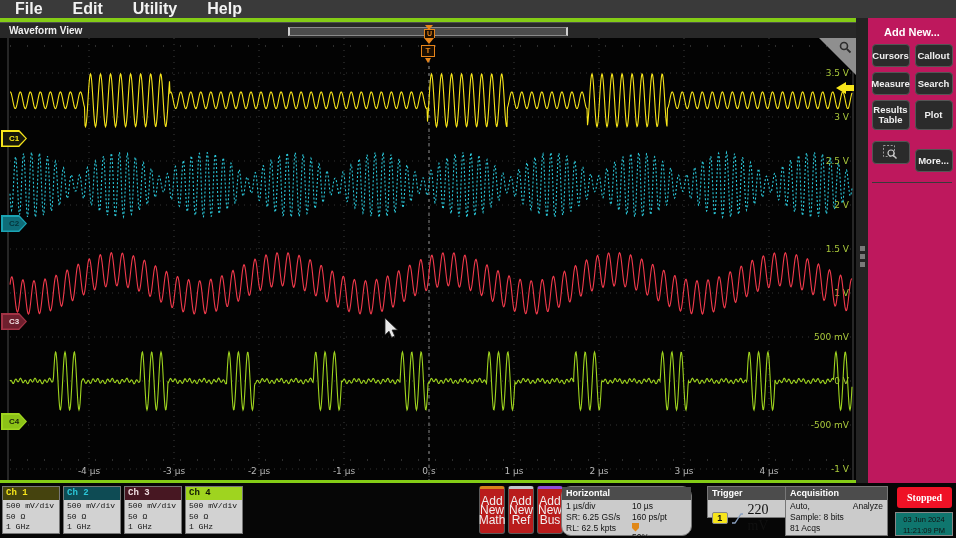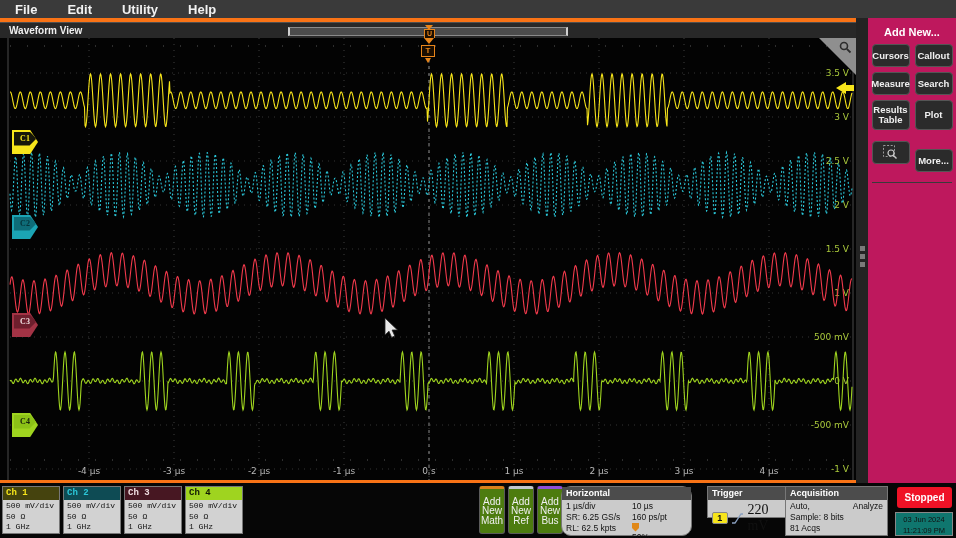--- a/index.html
+++ b/index.html
@@ -2,24 +2,24 @@
 <html><head>
 <meta charset="utf-8">
 <style>
   * { margin:0; padding:0; box-sizing:border-box; }
   html,body { width:956px; height:538px; background:#000; overflow:hidden;
               font-family:"Liberation Sans", sans-serif; }
 
   
   #menubar { position:absolute; left:0; top:0; width:956px; height:18px;
              background:#3a3a3a; display:flex; align-items:center; }
-  .menu-item { color:#f2f2f2; font-size:13px; font-weight:bold; padding:0 15px; cursor:default; }
-
-  
-  #wave-area { position:absolute; left:0; top:18px; width:856px; height:465px; background:#f97316;padding-left:43px; }
+  .menu-item { color:#f2f2f2; font-size:16px; font-weight:bold; padding:0 15px; cursor:default; }
+
+  
+  #wave-area { position:absolute; left:0; top:18px; width:856px; height:465px; background:#84cc16;padding-left:43px; }
   #wv-header { position:absolute; left:0; top:4px; width:856px; height:16px;
                background:#282828; border-top:1px solid #4f4f4f; }
   #wv-tab-label { position:absolute; left:9px; top:2px; color:#f0f0f0; font-size:10px; font-weight:bold; }
   #pos-bar { position:absolute; left:288px; top:4px; width:280px; height:9px;
              background:#4c4c4c; border:1px solid #8a8a8a; border-left:2px solid #cfcfcf;
              border-right:2px solid #cfcfcf; }
   #pos-marker-tri { position:absolute; left:425px; top:2px; width:0; height:0;
                     border-left:4px solid transparent; border-right:4px solid transparent;
                     border-top:5px solid #e8851a; }
   #pos-marker-box { position:absolute; left:424px; top:6px; width:11px; height:10px;
@@ -33,22 +33,22 @@
   .tf-tri { width:0; height:0; margin-left:3px;
             border-left:5px solid transparent; border-right:5px solid transparent;
             border-top:6px solid #e8851a; }
   .tf-box { width:14px; height:12px; border:1.5px solid #e8851a; background:#1a0d00;
             color:#e8851a; font-size:8px; font-weight:bold; text-align:center; line-height:9px; margin:1px 0; }
   .tf-tail { width:0; height:0; margin-left:4px;
              border-left:3.5px solid transparent; border-right:3.5px solid transparent;
              border-top:5px solid #e8851a; }
 
   
-  .ch-badge { position:absolute; left:12px; width:26px; height:24px;
-              clip-path:polygon(0 0, 70% 0, 100% 50%, 70% 100%, 0 100%);font-family:Liberation Serif, serif; }
+  .ch-badge { position:absolute; left:1px; width:26px; height:17px;
+              clip-path:polygon(0 0, 70% 0, 100% 50%, 70% 100%, 0 100%); }
   .ch-badge-in { position:absolute; left:1.5px; top:1.5px; width:23px; height:14px;
                  clip-path:polygon(0 0, 70% 0, 100% 50%, 70% 100%, 0 100%);
                  font-size:8px; font-weight:bold; text-align:center; line-height:14px; }
 
   
   #corner-zoom { position:absolute; right:0; top:20px; width:37px; height:37px;
                  background:#8f8f8f; clip-path:polygon(100% 0, 0 0, 100% 100%); }
   #corner-zoom svg { position:absolute; right:2px; top:1px; }
 
   
@@ -67,42 +67,42 @@
   #rp-divider { border-top:1px solid #3a3a3a; margin:10px 4px 0; }
 
   
   #bottom-bar { position:absolute; left:0; top:483px; width:956px; height:55px; background:#060606; }
   #ch-panels { position:absolute; left:2px; top:3px; display:flex; gap:3px;font-family:Liberation Mono, monospace; }
   .ch-panel { width:58px; height:48px; border:1px solid #777; background:#d2d2d2; }
   .ch-head { height:13px; font-size:9px; font-weight:bold; padding:1px 0 0 3px; }
   .ch-body { font-size:8px; color:#111; padding:1px 0 0 3px; line-height:10.5px; }
 
   #addnew-group { position:absolute; left:479px; top:3px; display:flex; gap:3px; }
-  .an-btn { width:26px; height:48px; background:#4d7c0f; border:1px solid #5a5a5a;
-            border-top:3px solid #888; border-radius:3px; color:#f0f0f0; font-size:10px;
+  .an-btn { width:26px; height:48px; background:#b91c1c; border:1px solid #5a5a5a;
+            border-top:3px solid #888; border-radius:3px; color:#f0f0f0; font-size:12px;
             line-height:9.5px; text-align:center; display:flex; align-items:center; justify-content:center; cursor:pointer; }
 
   .info-panel { position:absolute; top:3px; background:#cbcbcb; border:1px solid #777; }
   .ip-head { background:#4c4c4c; color:#fff; font-size:9px; font-weight:bold;
              padding:1px 0 1px 4px; height:13px; }
   #horiz-panel { left:561px; width:131px; height:50px;border-radius:10px; }
   .hp-grid { display:grid; grid-template-columns:66px 58px; font-size:8.5px; color:#111;
              padding:1px 0 0 4px; line-height:11px; }
   #trig-panel { left:695px; width:86px; height:32px;margin-left:12px; }
   .tp-row { display:flex; align-items:center; gap:4px; padding:2px 0 0 4px; }
   #trig-src { width:16px; height:12px; background:#f7e51b; border:1px solid #888; border-radius:2px;
               color:#111; font-size:9px; font-weight:bold; text-align:center; line-height:11px; }
   #trig-level { font-size:14px; color:#111;font-family:Liberation Serif, serif; }
   #acq-panel { left:785px; width:103px; height:50px; }
   .ap-body { font-size:8.5px; color:#111; padding:1px 4px 0; line-height:11px; }
   .ap-row1 { display:flex; justify-content:space-between; }
 
   #stopped-btn { position:absolute; left:897px; top:4px; width:55px; height:21px; background:#ef1226;
                  border:none; border-radius:3px; color:#fff; font-size:10px; font-weight:bold;
-                 font-family:Liberation Sans, sans-serif; cursor:pointer; }
+                 font-family:Liberation Serif, serif; cursor:pointer; }
   #datetime { position:absolute; left:895px; top:29px; width:58px; height:24px; background:#0f766e;
               border:1px solid #888; font-size:7.5px; color:#111; text-align:center; line-height:11px; padding-top:1px; }
 </style>
 </head>
 <body>
 
 <div id="menubar">
   <span class="menu-item">File</span>
   <span class="menu-item">Edit</span>
   <span class="menu-item">Utility</span>

